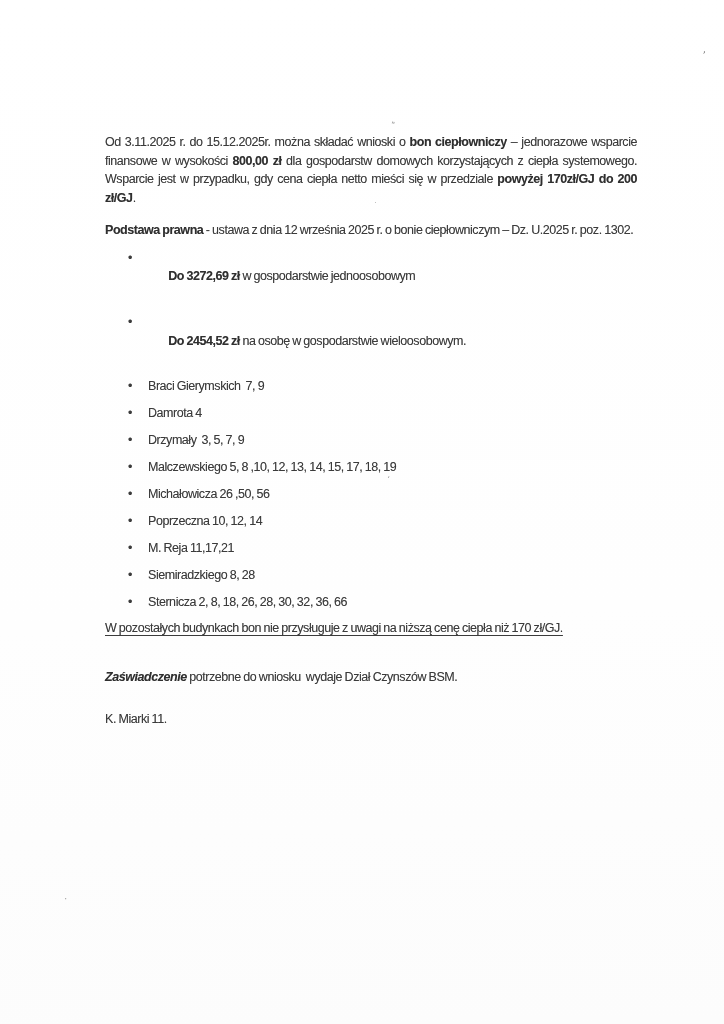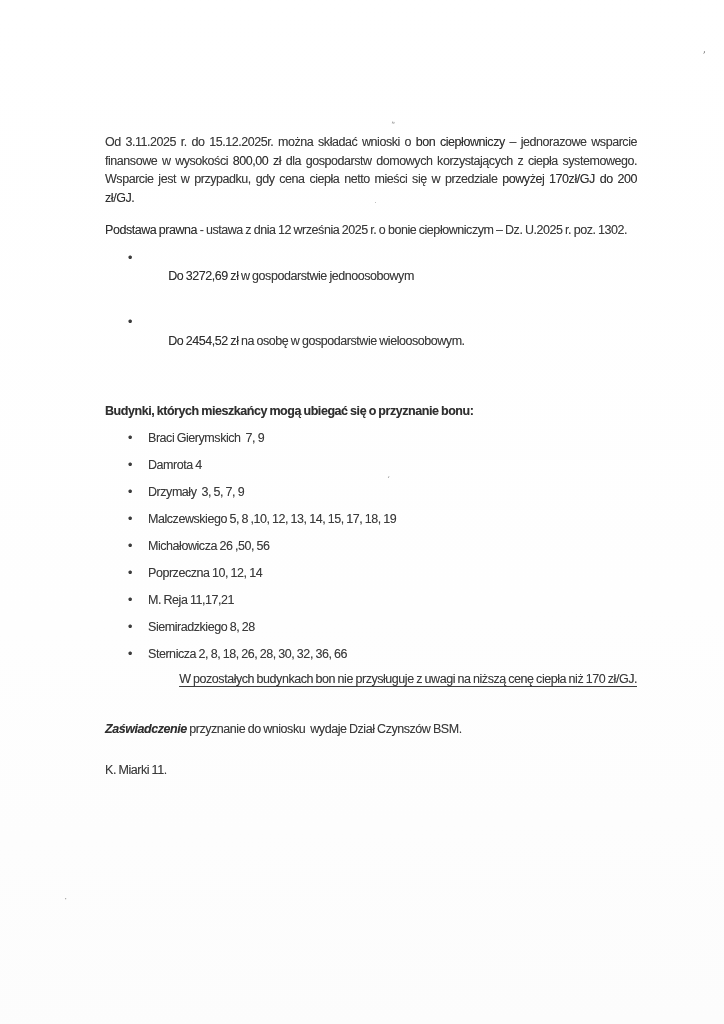--- a/index.html
+++ b/index.html
@@ -25,21 +25,21 @@
     top: 133px;
     width: 532px;
     font-size: 12.5px;
     line-height: 18.5px;
     letter-spacing: -0.45px;
     word-spacing: -0.5px;
     color: #3b3b3b;
     text-shadow: 0 0 0.5px rgba(70,70,70,0.45);
   }
   .content [data-bind] { white-space: pre-wrap; }
-  b { font-weight: normal; color: #2f2f2f; }
+  b { font-weight: bold; color: #2f2f2f; }
   .bi { font-weight: bold; font-style: italic; color: #2f2f2f; }
 
   .para { margin: 0; padding: 0; }
   .jline {
     text-align: justify;
     text-align-last: justify;
   }
   .jline.last {
     text-align: right;
     text-align-last: left;
@@ -58,21 +58,20 @@
     top: 0;
     color: #3b3b3b;
   }
   .buildings-heading { margin-top: 33px; font-weight: bold; color: #2f2f2f; }
   .bullet.bldg { margin-top: 8.5px; }
   .note {
     margin-top: 7px;
     text-decoration: underline;
     text-underline-offset: 3px;
     text-decoration-thickness: 1px;
-    text-align: right;
   }
   .footer1 { margin-top: 31px; }
   .footer2 { margin-top: 10px; }
   .footer3 { margin-top: 23px; }
 
   .artifact {
     position: absolute;
     color: #8a8a8a;
     pointer-events: none;
     line-height: 1;
@@ -102,37 +101,36 @@
 
     <div>
       <div class="bullet">
         <span class="dot" data-bind="glyphs.bullet">•</span><b data-bind="income.items.0.bold">Do 3272,69 zł</b><span data-bind="income.items.0.text"> w gospodarstwie jednoosobowym</span>
       </div>
       <div class="bullet">
         <span class="dot" data-bind="glyphs.bullet">•</span><b data-bind="income.items.1.bold">Do 2454,52 zł</b><span data-bind="income.items.1.text"> na osobę w gospodarstwie wieloosobowym.</span>
       </div>
     </div>
 
-    <p class="para buildings-heading"><span data-bind="buildings.heading">Budynki, których mieszkańcy mogą ubiegać się o przyznanie bonu:</span></p>
 
     <div>
       <div class="bullet bldg"><span class="dot" data-bind="glyphs.bullet">•</span><span data-bind="buildings.items.0">Braci Gierymskich  7, 9</span></div>
       <div class="bullet bldg"><span class="dot" data-bind="glyphs.bullet">•</span><span data-bind="buildings.items.1">Damrota 4</span></div>
       <div class="bullet bldg"><span class="dot" data-bind="glyphs.bullet">•</span><span data-bind="buildings.items.2">Drzymały  3, 5, 7, 9</span></div>
       <div class="bullet bldg"><span class="dot" data-bind="glyphs.bullet">•</span><span data-bind="buildings.items.3">Malczewskiego 5, 8 ,10, 12, 13, 14, 15, 17, 18, 19</span></div>
       <div class="bullet bldg"><span class="dot" data-bind="glyphs.bullet">•</span><span data-bind="buildings.items.4">Michałowicza 26 ,50, 56</span></div>
       <div class="bullet bldg"><span class="dot" data-bind="glyphs.bullet">•</span><span data-bind="buildings.items.5">Poprzeczna 10, 12, 14</span></div>
       <div class="bullet bldg"><span class="dot" data-bind="glyphs.bullet">•</span><span data-bind="buildings.items.6">M. Reja 11,17,21</span></div>
       <div class="bullet bldg"><span class="dot" data-bind="glyphs.bullet">•</span><span data-bind="buildings.items.7">Siemiradzkiego 8, 28</span></div>
       <div class="bullet bldg"><span class="dot" data-bind="glyphs.bullet">•</span><span data-bind="buildings.items.8">Sternicza 2, 8, 18, 26, 28, 30, 32, 36, 66</span></div>
     </div>
 
     <p class="para note"><span data-bind="buildings.note">W pozostałych budynkach bon nie przysługuje z uwagi na niższą cenę ciepła niż 170 zł/GJ.</span></p>
 
-    <p class="para footer1"><span class="bi" data-bind="footer.line1.lead">Zaświadczenie</span><span data-bind="footer.line1.text"> przyznanie do wniosku  wydaje Dział Czynszów BSM.</span></p>
+    <p class="para footer1"><span class="bi" data-bind="footer.line1.lead">Zaświadczenie</span><span data-bind="footer.line1.text"> potrzebne do wniosku  wydaje Dział Czynszów BSM.</span></p>
 
 
     <p class="para footer3"><span data-bind="footer.line3">K. Miarki 11.</span></p>
 
   </div>
 
   <span class="artifact art1" data-bind="artifacts.a1">ʼ</span>
   <span class="artifact art2" data-bind="artifacts.a2">ʺ</span>
   <span class="artifact art3" data-bind="artifacts.a3">ˊ</span>
   <span class="artifact art4" data-bind="artifacts.a4">·</span>

